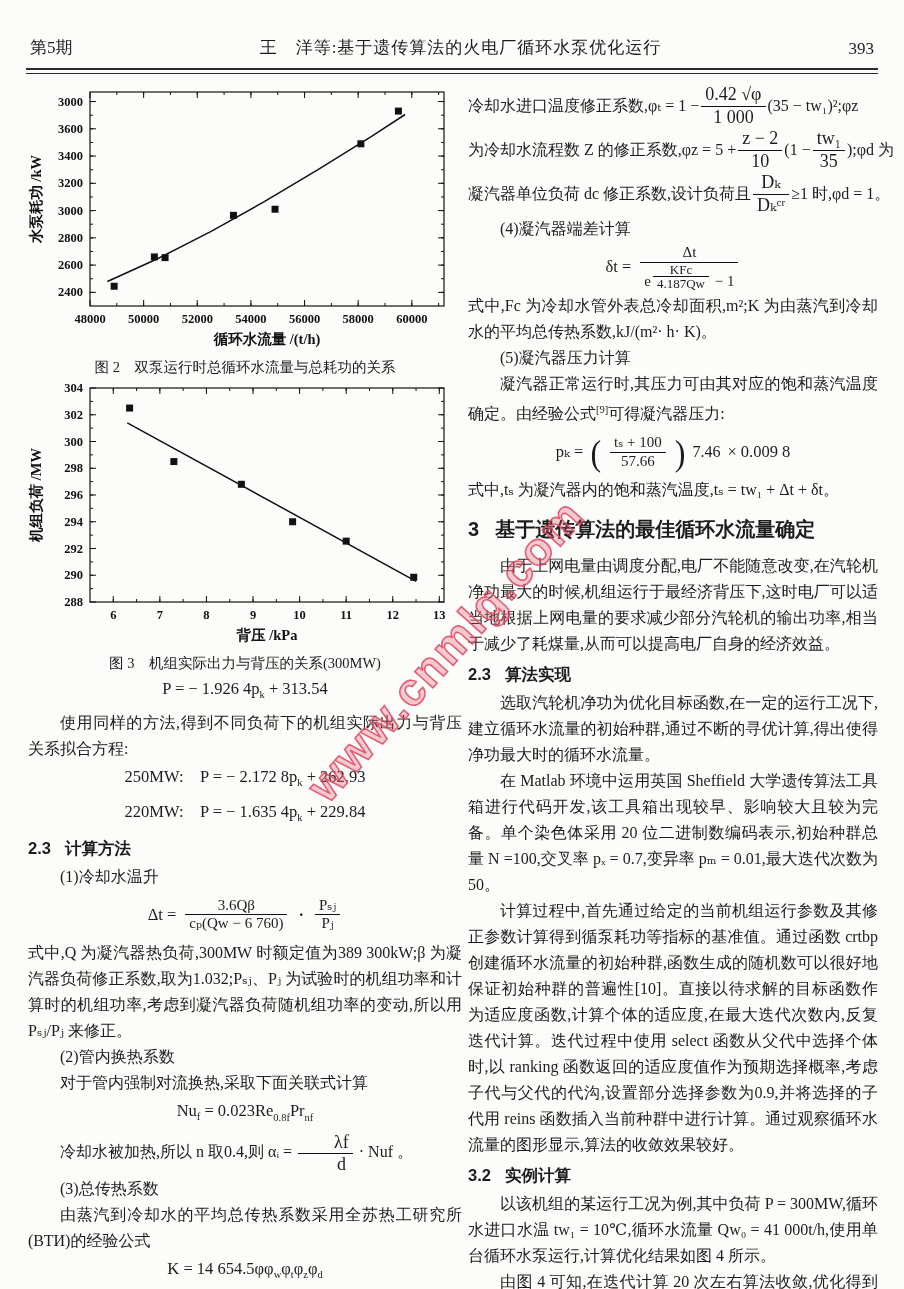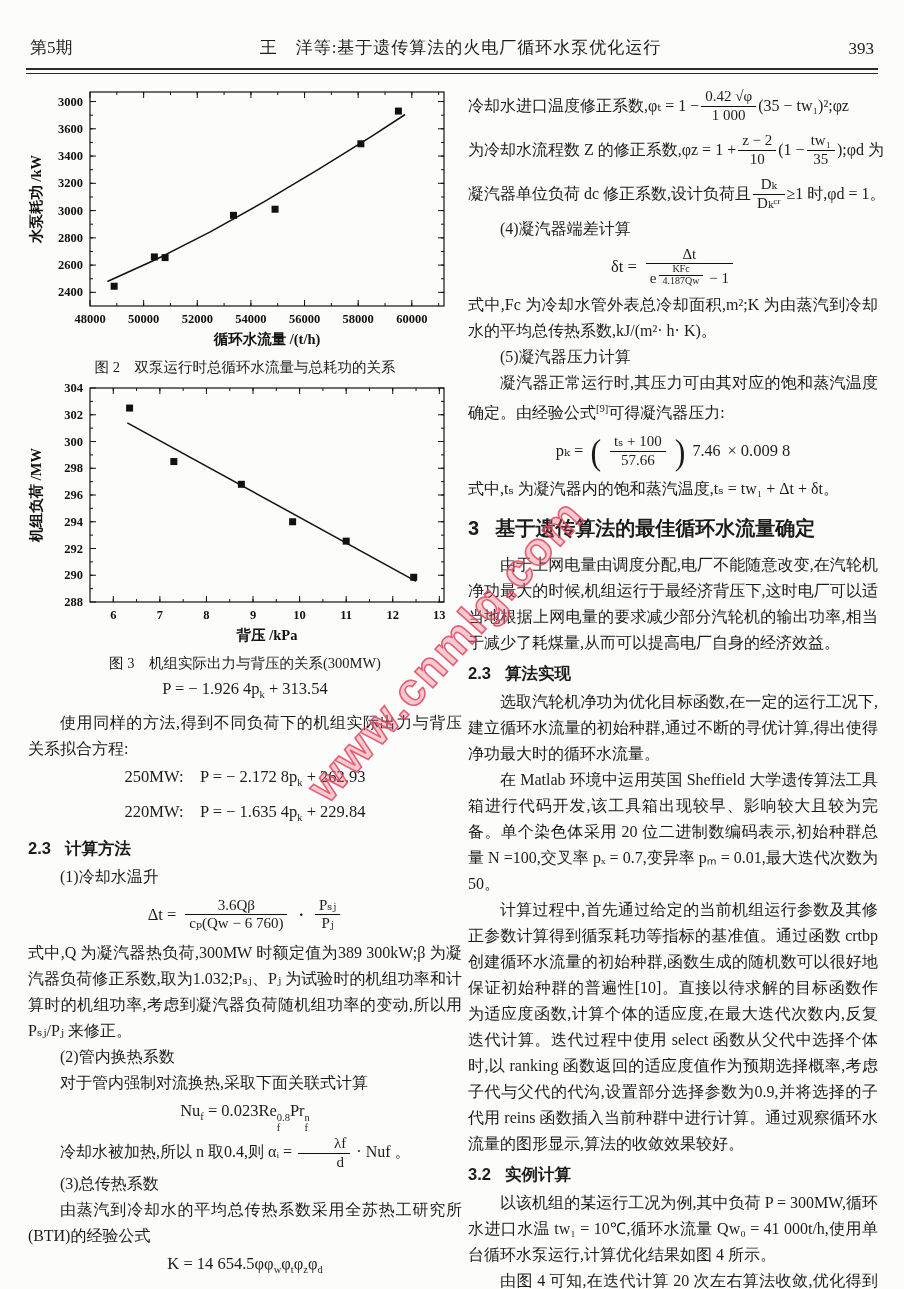--- a/index.html
+++ b/index.html
@@ -7,37 +7,37 @@
     width:904px;height:1289px;position:relative;overflow:hidden;
     background:#fcfcfa;color:#1c1c1c;
     font-family:"Liberation Serif","DejaVu Serif",serif;
   }
   .header{position:absolute;left:30px;right:30px;top:36px;display:flex;justify-content:space-between;align-items:flex-end;font-size:17px;}
   .header .mid{letter-spacing:1px;}
   .dbl-rule{position:absolute;left:26px;right:26px;top:68px;height:3px;border-top:2px solid #2b2b2b;border-bottom:1px solid #2b2b2b;}
   .col-left{position:absolute;left:28px;top:84px;width:434px;}
   .col-right{position:absolute;left:468px;top:84px;width:410px;}
   p{margin:0;font-size:16px;line-height:26px;text-align:justify;}
-  .ind{text-indent:2em;font-family:Liberation Serif, serif;}
+  .ind{text-indent:2em;}
   .cap{text-align:center;font-size:14.5px;line-height:22px;margin:0 0 2px 0;}
   svg{display:block;}
   svg text{font-family:"Liberation Serif","DejaVu Serif",serif;}
   sub{font-size:10.5px;}
   sup{font-size:10.5px;}
   .eq{font-size:16.5px;text-align:center;margin:2px 0;line-height:26px;}
   .eq-flex{display:flex;justify-content:center;align-items:center;gap:7px;min-height:46px;margin:2px 0;font-size:16.5px;}
   .frac{display:inline-flex;flex-direction:column;vertical-align:middle;text-align:center;font-size:15px;line-height:1.18;margin:0 2px;}
   .frac .fnum{border-bottom:1.2px solid #111;padding:0 4px;display:block;}
   .frac .fden{padding:0 4px;display:block;}
-  .frac.small{font-size:15px;}
-  .frac.tiny{font-size:10px;line-height:1.05;}
+  .frac.small{font-size:18px;}
+  .frac.tiny{font-size:13px;line-height:1.05;}
   .frac.tiny .fnum{border-bottom-width:0.8px;padding:0 2px;}
   .expfrac{vertical-align:6px;}
   .dot{font-weight:bold;padding:0 2px;}
-  .supsub{display:inline-flex;flex-direction:column;font-size:10.5px;line-height:10px;vertical-align:-5px;text-align:left;}
+  .supsub{display:inline-flex;flex-direction:row;font-size:10.5px;line-height:10px;vertical-align:-5px;text-align:left;}
   .bigp{font-size:32px;font-weight:300;vertical-align:middle;line-height:1;transform:scaleY(1.15);display:inline-block;}
   .exp-hi{font-size:16px;vertical-align:16px;}
   .h-sub{font-family:"Liberation Sans","DejaVu Sans",sans-serif;font-weight:bold;font-size:16.5px;line-height:24px;margin:5px 0 4px 0;display:flex;gap:14px;}
   .h-sec{font-family:"Liberation Sans","DejaVu Sans",sans-serif;font-weight:bold;font-size:20px;line-height:28px;margin:12px 0 10px 0;display:flex;gap:16px;}
   .mline{display:flex;align-items:center;min-height:44px;font-size:16px;text-align:left;flex-wrap:nowrap;white-space:nowrap;}
   .watermark{
     position:absolute;left:336px;top:758px;z-index:5;pointer-events:none;
     font-family:"Liberation Sans","DejaVu Sans",sans-serif;font-weight:bold;
     font-size:46px;letter-spacing:2px;
     color:rgba(226,85,110,0.30);
@@ -354,21 +354,21 @@
 <div class="col-right">
   <p class="mline">
     <span>冷却水进口温度修正系数,φₜ = 1 − </span>
     <span class="frac small">
         <span class="fnum">0.42 √φ</span>
         <span class="fden">1 000</span>
       </span>
     <span>(35 − tw₁)²;φz</span>
   </p>
   <p class="mline">
-    <span>为冷却水流程数 Z 的修正系数,φz = 1 + </span>
+    <span>为冷却水流程数 Z 的修正系数,φz = 5 + </span>
     <span class="frac small">
         <span class="fnum">z − 2</span>
         <span class="fden">10</span>
       </span>
     <span>(1 − </span>
     <span class="frac small">
         <span class="fnum">tw₁</span>
         <span class="fden">35</span>
       </span>
     <span>);φd 为</span>

